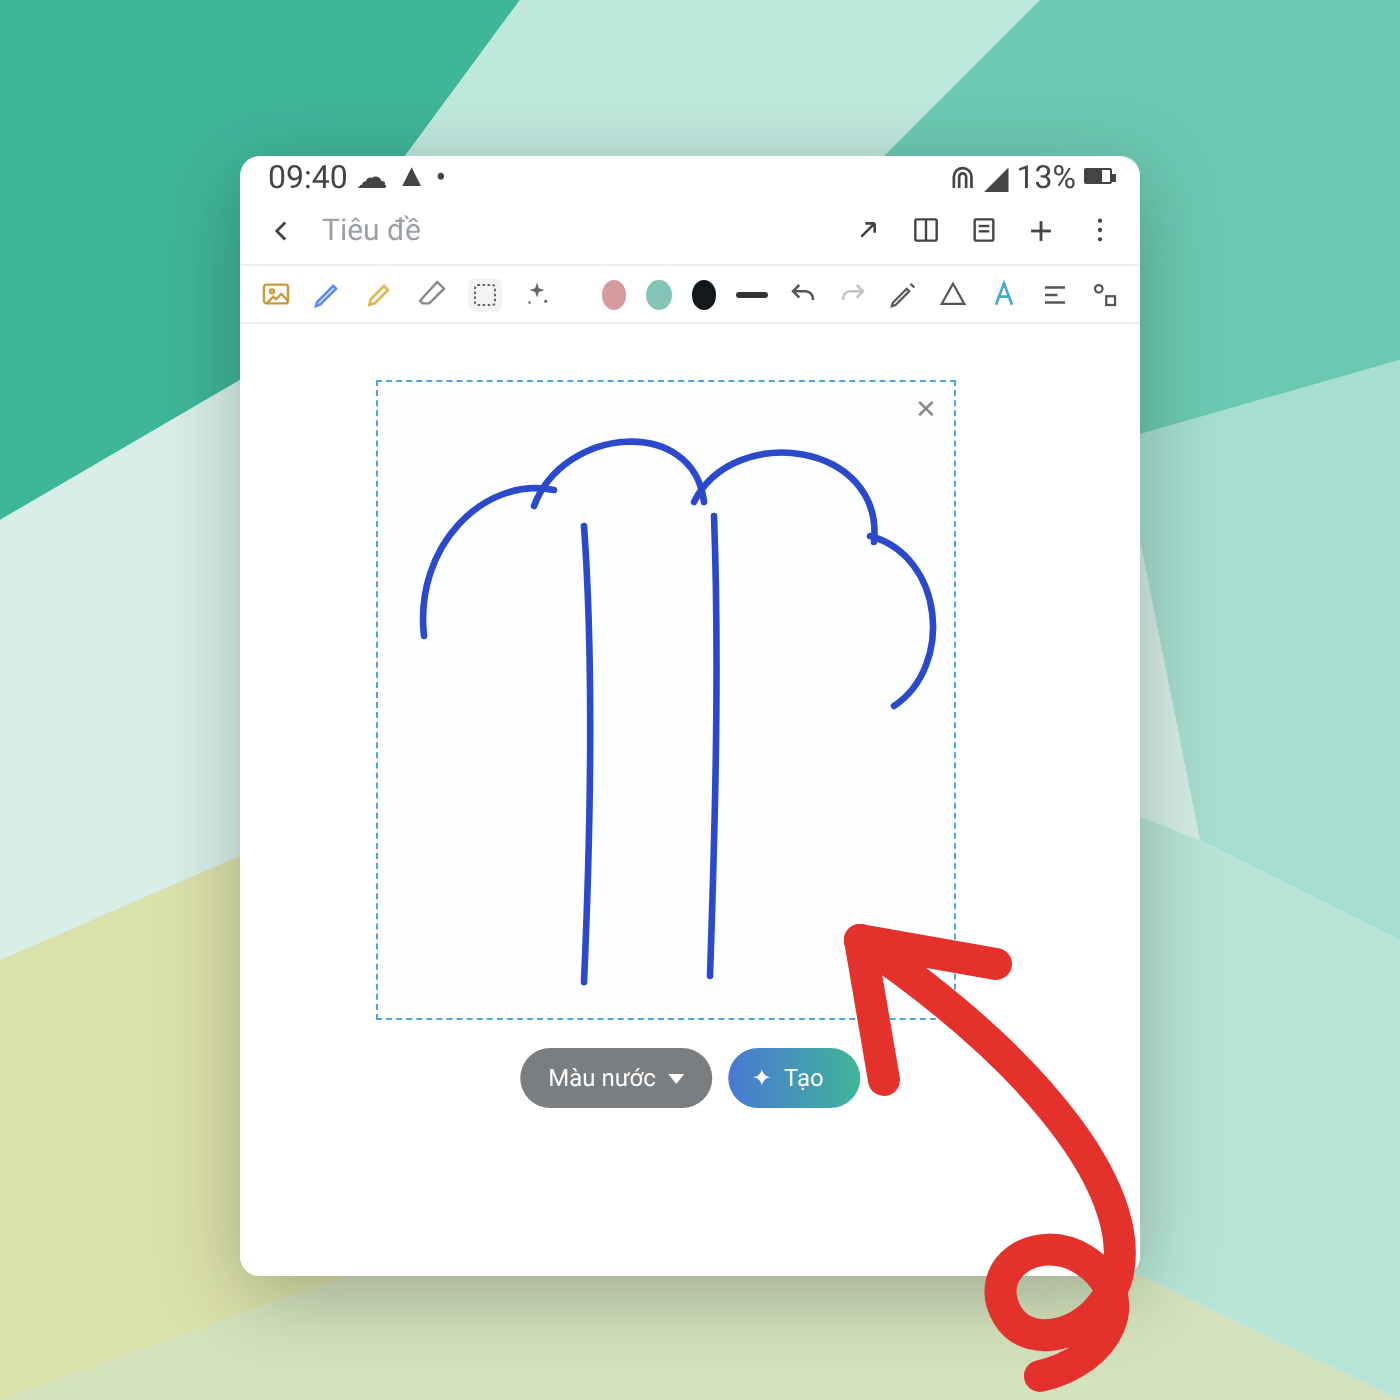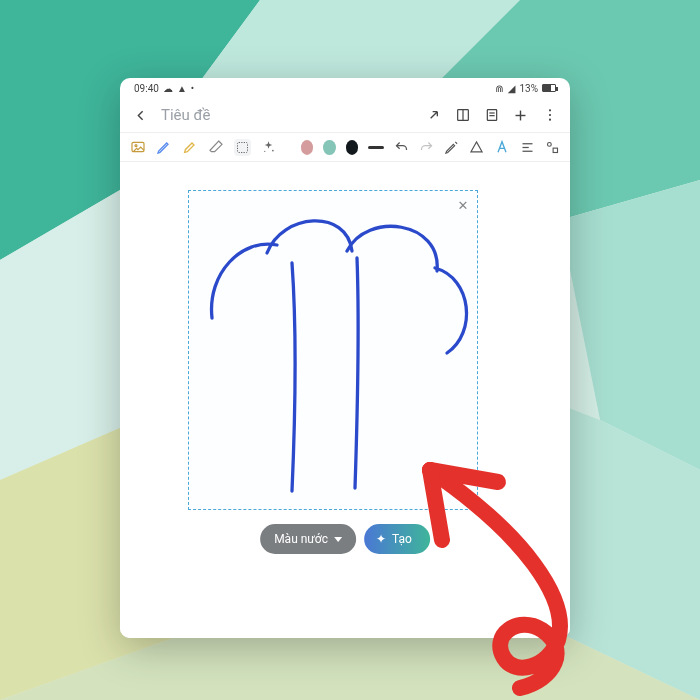--- a/index.html
+++ b/index.html
@@ -23,21 +23,21 @@
     background: #fff;
     border-radius: 10px;
     box-shadow: 0 10px 40px rgba(0,0,0,.25);
     z-index: 2;
     display: flex; flex-direction: column;
   }
   .statusbar {
     height: 20px;
     display: flex; align-items: center; justify-content: space-between;
     padding: 0 14px;
-    font-size: 10px; color: #444;
+    font-size: 16px; color: #444;
   }
   .statusbar .left, .statusbar .right { display: flex; align-items: center; gap: 4px; }
   .header {
     height: 34px;
     display: flex; align-items: center; justify-content: space-between;
     padding: 0 12px;
   }
   .header .left, .header .right { display: flex; align-items: center; gap: 12px; }
   .title { color: #9aa0a6; font-size: 15px; }
   .hicon { width: 17px; height: 17px; color: #444; cursor: pointer; display:flex; align-items:center; justify-content:center; }

